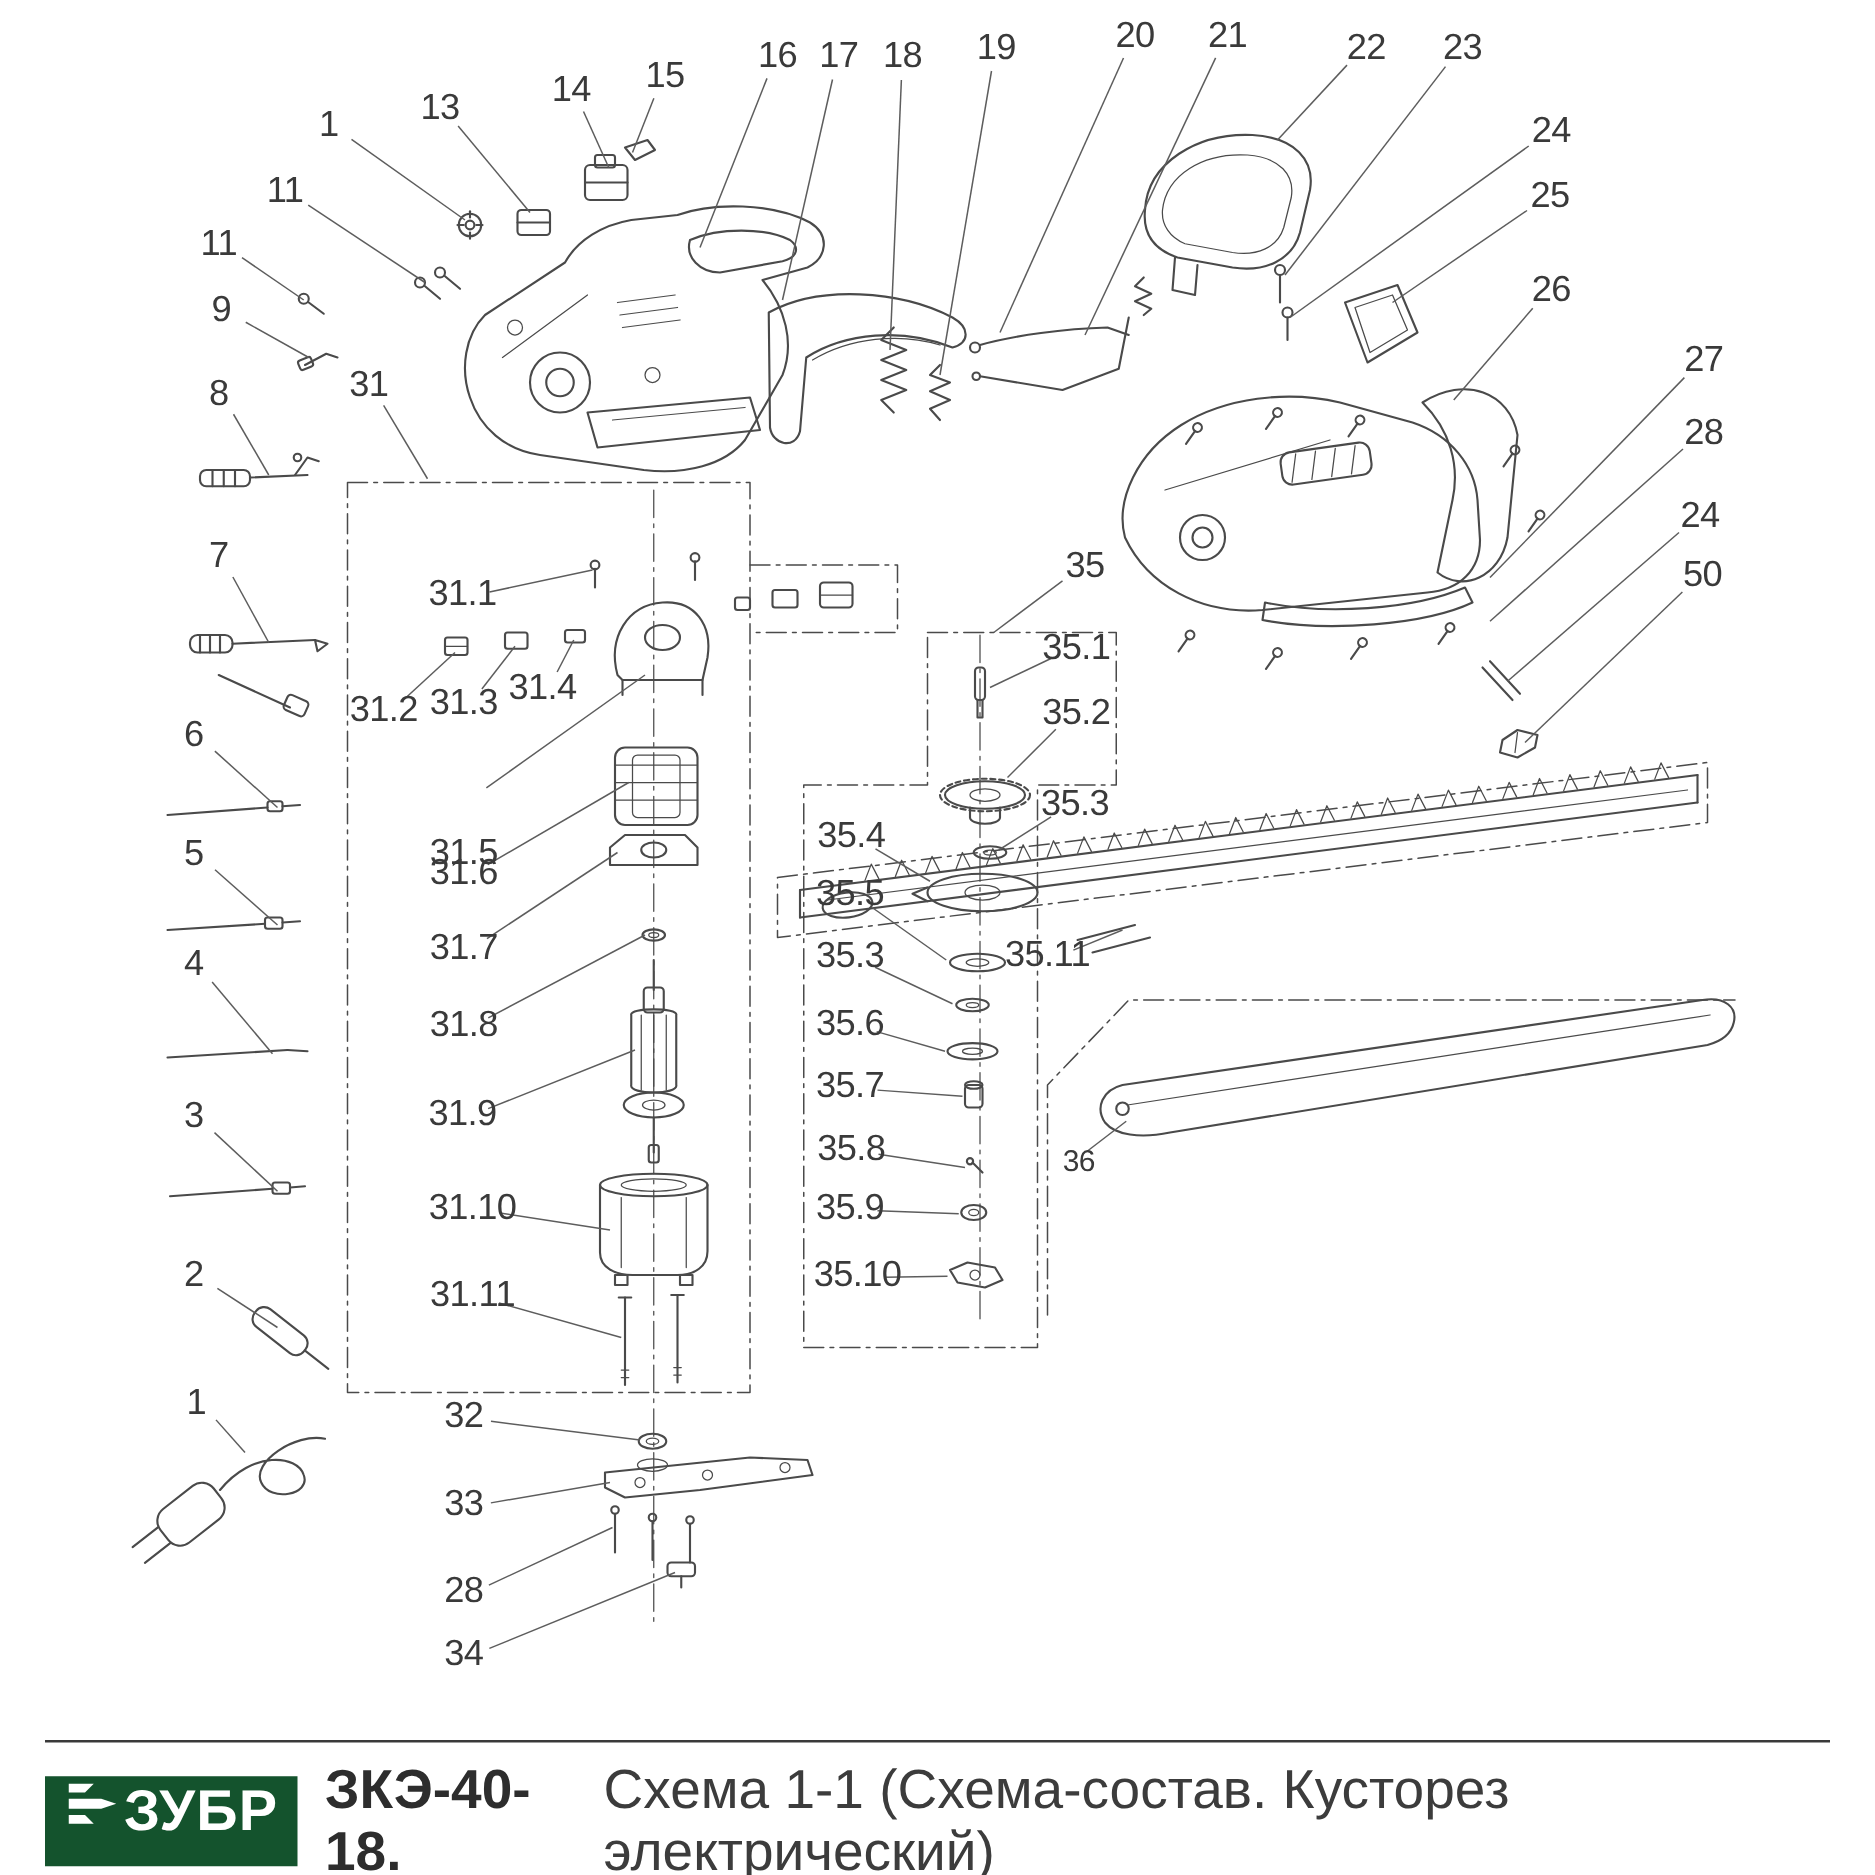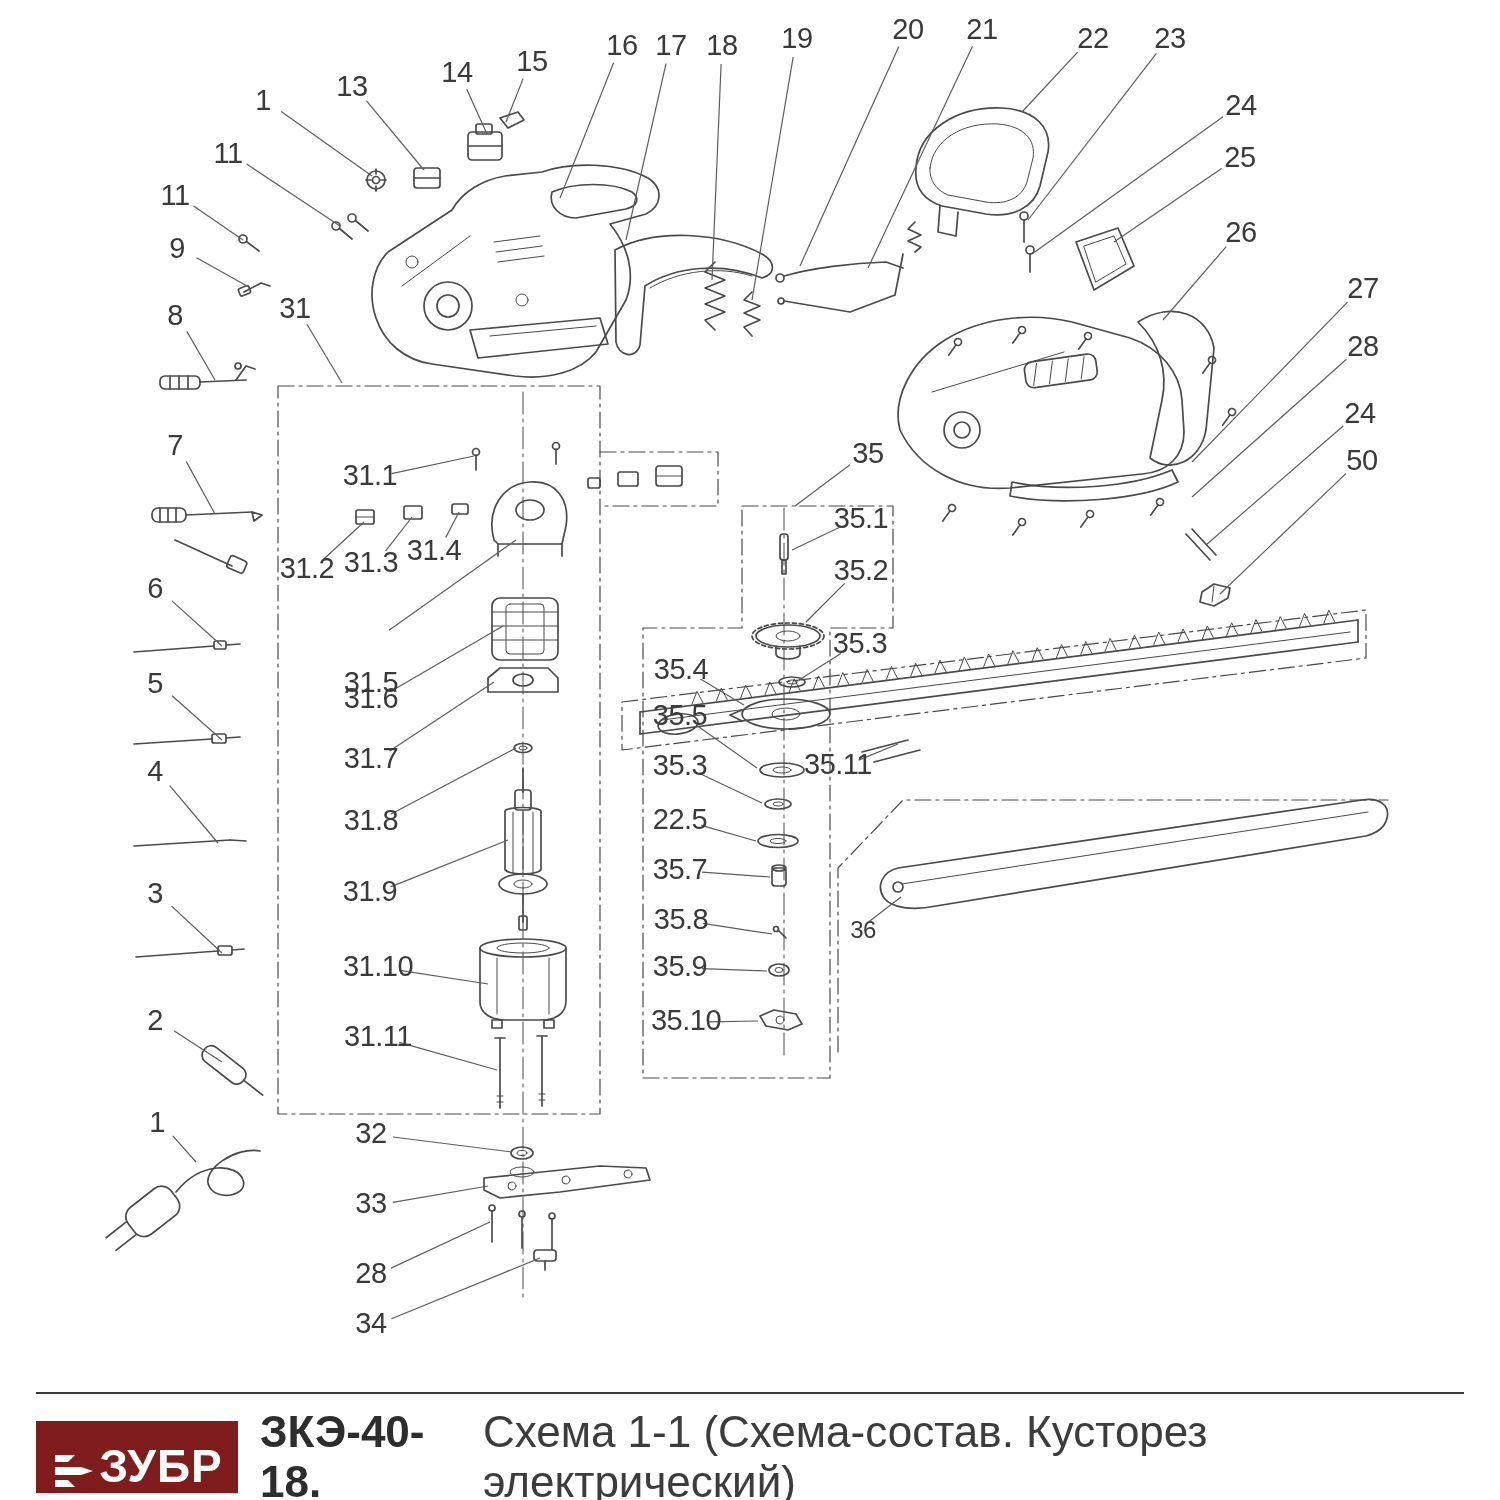--- a/index.html
+++ b/index.html
@@ -8,21 +8,21 @@
   svg.draw{position:absolute;left:0;top:0}
   #drawing *{stroke:#4a4a4a;stroke-width:1.7;fill:none;stroke-linejoin:round;stroke-linecap:round}
   #drawing .thin{stroke-width:1}
   #drawing .dd{stroke-dasharray:16 5 3 5;stroke-width:1.2}
   #drawing .ddc{stroke-dasharray:22 5 3 5;stroke-width:1}
   #leaders line{stroke:#5d5d5d;stroke-width:1.2}
   #labels{position:absolute;left:0;top:0;width:100%;height:100%}
   .plabel{position:absolute;transform:translate(-50%,-55%);font-size:29px;color:#3a3a3a;white-space:nowrap;letter-spacing:-0.5px}
   .rule{position:absolute;left:36px;top:1392px;width:1428px;height:2px;background:#3a3a3a}
   .footer{position:absolute;left:36px;top:1420px;width:1428px;height:74px;display:flex;align-items:center}
-  .brand{width:216px;height:72px;background:#7f1d1d;display:flex;align-items:flex-end;justify-content:center;gap:2px}
+  .brand{width:216px;height:72px;background:#14532d;display:flex;align-items:flex-start;justify-content:center;gap:2px}
   .brand-text{color:#fff;font-size:46px;font-weight:700;letter-spacing:1px}
   .title{margin-left:22px;font-size:44px;color:#3c3c3c;display:flex;align-items:baseline;gap:12px}
   .title .model{font-weight:700;color:#2d2d2d}
 </style>
 </head>
 <body>
 
 <div id="stage">
 
   <svg class="draw" width="1500" height="1500" viewBox="0 0 1500 1500">
@@ -518,21 +518,21 @@
       <div class="plabel" style="left: 371px; top: 1205px;">33</div>
       <div class="plabel" style="left: 371px; top: 1275px;">28</div>
       <div class="plabel" style="left: 371px; top: 1325px;">34</div>
       <div class="plabel" style="left: 868px; top: 455px;">35</div>
       <div class="plabel" style="left: 861px; top: 520px;">35.1</div>
       <div class="plabel" style="left: 861px; top: 572px;">35.2</div>
       <div class="plabel" style="left: 860px; top: 645px;">35.3</div>
       <div class="plabel" style="left: 681px; top: 671px;">35.4</div>
       <div class="plabel" style="left: 680px; top: 717px;">35.5</div>
       <div class="plabel" style="left: 680px; top: 767px;">35.3</div>
-      <div class="plabel" style="left: 680px; top: 821px;">22.5</div>
+      <div class="plabel" style="left: 680px; top: 821px;">35.6</div>
       <div class="plabel" style="left: 680px; top: 871px;">35.7</div>
       <div class="plabel" style="left: 681px; top: 921px;">35.8</div>
       <div class="plabel" style="left: 680px; top: 968px;">35.9</div>
       <div class="plabel" style="left: 686px; top: 1022px;">35.10</div>
       <div class="plabel" style="left: 838px; top: 766px;">35.11</div>
       <div class="plabel" style="font-size: 24px; left: 851px; top: 931px; padding-left: 24px;">36</div>
     </div>
 
   <div class="rule"></div>
   <div class="footer">

